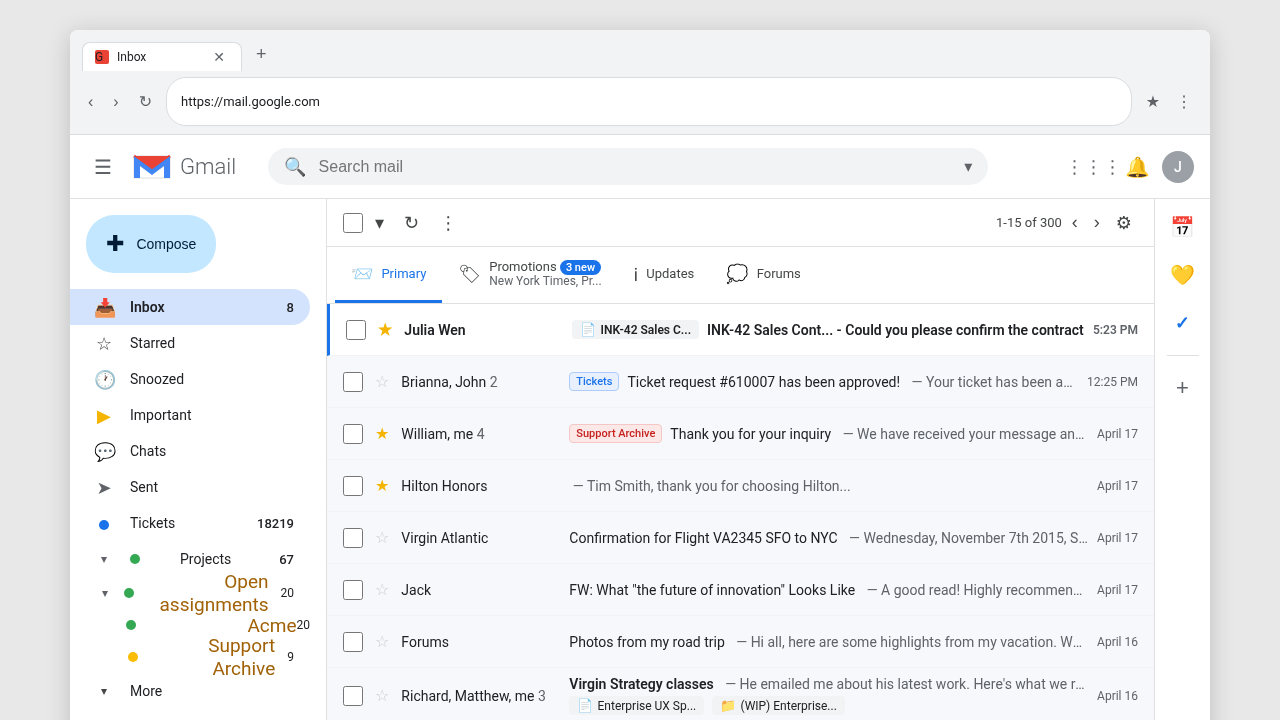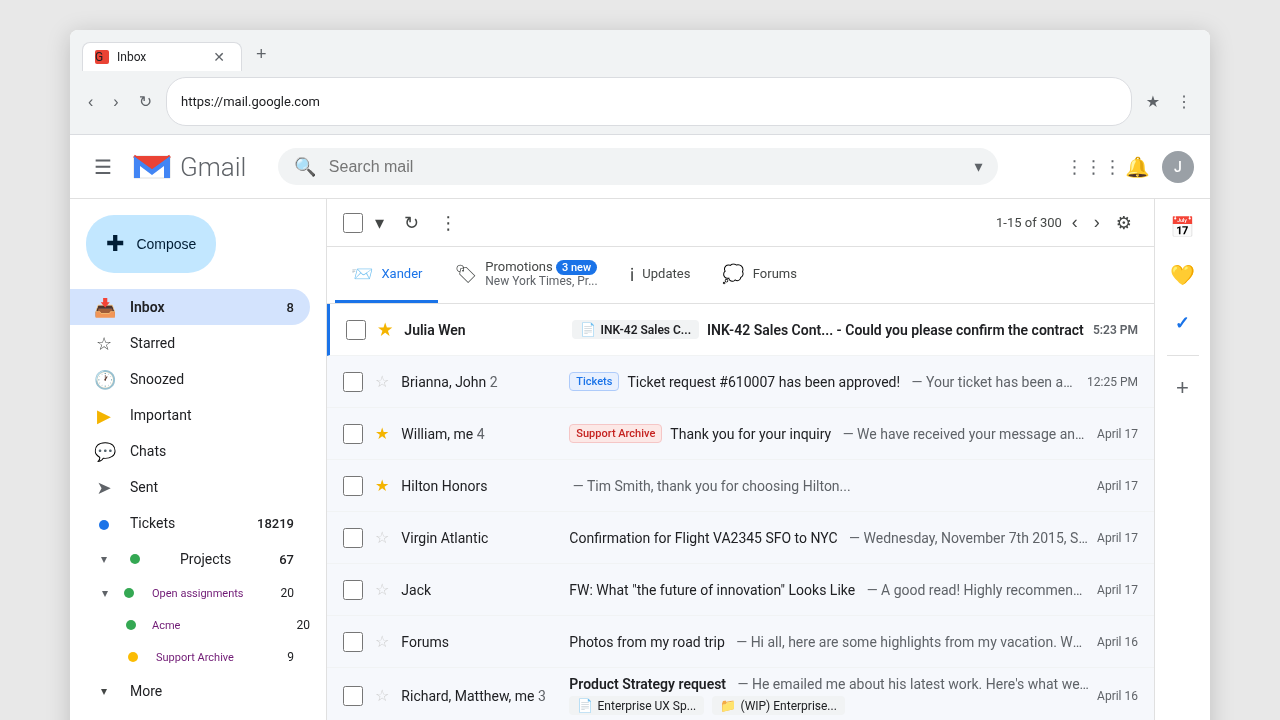--- a/index.html
+++ b/index.html
@@ -77,21 +77,21 @@
       display: flex;
       align-items: center;
       padding: 8px 16px;
       background: #fff;
       border-bottom: 1px solid #e0e0e0;
       gap: 12px;
       height: 64px;
     }
     .header-menu-btn { background: none; border: none; cursor: pointer; color: #5f6368; font-size: 20px; padding: 8px; border-radius: 50%; }
     .gmail-logo { display: flex; align-items: center; gap: 4px; text-decoration: none; }
-    .gmail-logo-text { font-size: 26px; color: #5f6368; font-weight: 300; margin-left: 4px; }
+    .gmail-logo-text { font-size: 22px; color: #5f6368; font-weight: 300; margin-left: 4px; }
     .header-search {
       flex: 1;
       max-width: 720px;
       margin: 0 20px;
     }
     .search-box {
       display: flex;
       align-items: center;
       background: #f1f3f4;
       border-radius: 24px;
@@ -148,21 +148,21 @@
     .sub-nav-item {
       display: flex;
       align-items: center;
       gap: 12px;
       padding: 4px 16px 4px 32px;
       height: 32px;
       cursor: pointer;
       border-radius: 0 20px 20px 0;
       margin-right: 16px;
     }
-    .sub-label { font-size: 11px; color: #701a75; flex: 1; }
+    .sub-label { font-size: 19px; color: #a16207; flex: 1; text-align: right; }
     .sub-badge { font-size: 12px; color: #202124; margin-left: auto; }
     .expand-icon { font-size: 12px; color: #5f6368; margin-right: 4px; }
 
     
     .main-content {
       flex: 1;
       display: flex;
       flex-direction: column;
       overflow: hidden;
       border-left: 1px solid #e0e0e0;
@@ -440,21 +440,21 @@
             <span>›</span>
           </button>
           <button class="settings-btn">
             <span>⚙</span>
           </button>
         </div>
 
         <div class="category-tabs">
           <div class="category-tab active">
             <span class="tab-icon">📨</span>
-            <span>Xander</span>
+            <span>Primary</span>
           </div>
           <div class="category-tab">
             <span class="tab-icon">🏷</span>
             <div>
               <span>Promotions</span>
               <span class="tab-badge">3 new</span>
               <span class="tab-subtitle">New York Times, Pr...</span>
             </div>
           </div>
           <div class="category-tab">
@@ -550,21 +550,21 @@
             </div>
             <span class="email-time">April 16</span>
           </div>
 
           <div class="email-row read" style="height: auto; padding: 8px 16px;">
             <input type="checkbox" class="email-checkbox" style="align-self: center;">
             <span class="email-star empty" style="align-self:center;">☆</span>
             <span class="email-sender" style="align-self:center;">Richard, Matthew, me <span style="color:#5f6368; font-weight:400">3</span></span>
             <div style="flex:1; overflow:hidden;">
               <div style="display:flex; align-items:center; gap:8px; overflow:hidden;">
-                <span class="email-subject" style="font-weight:600;">Product Strategy request</span>
+                <span class="email-subject" style="font-weight:600;">Virgin Strategy classes</span>
                 <span class="email-snippet">&nbsp;— He emailed me about his latest work. Here's what we rev...</span>
               </div>
               <div style="display:flex; gap:8px; margin-top:4px;">
                 <span class="email-attachment">
                   <span class="attach-icon">📄</span>
                   Enterprise UX Sp...
                 </span>
                 <span class="email-attachment">
                   <span class="attach-icon" style="color:#fbbc04;">📁</span>
                   (WIP) Enterprise...

